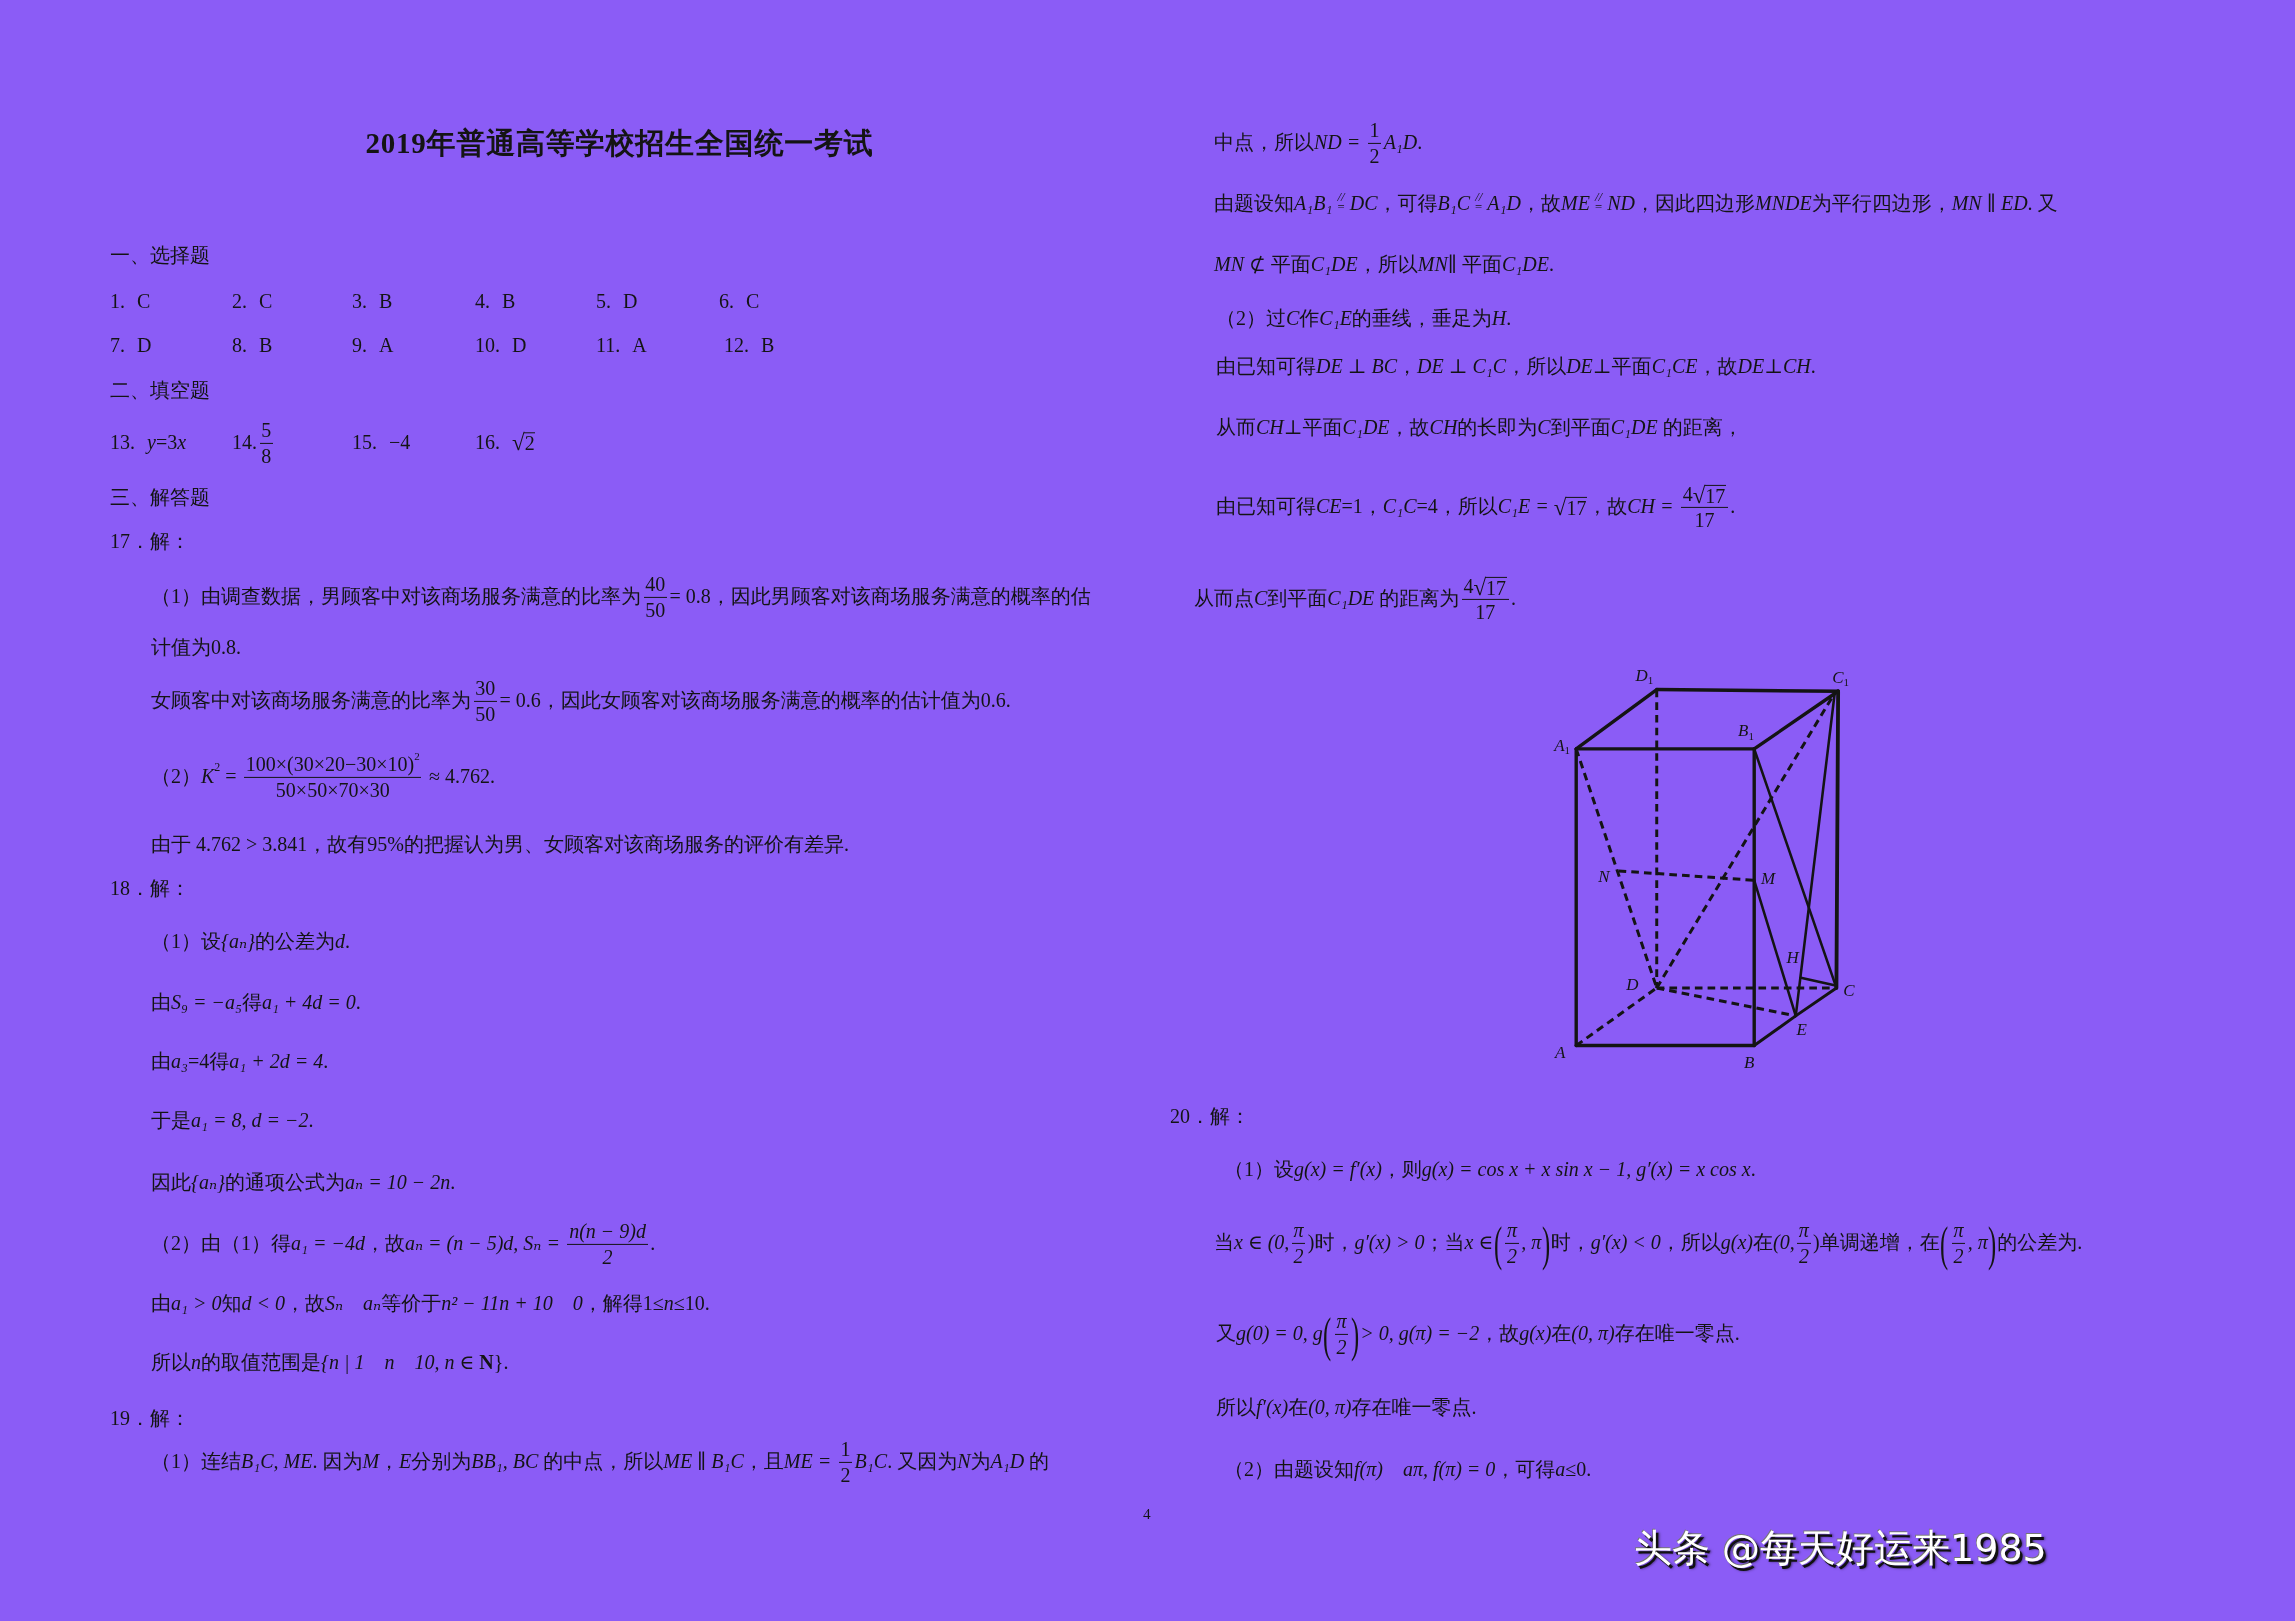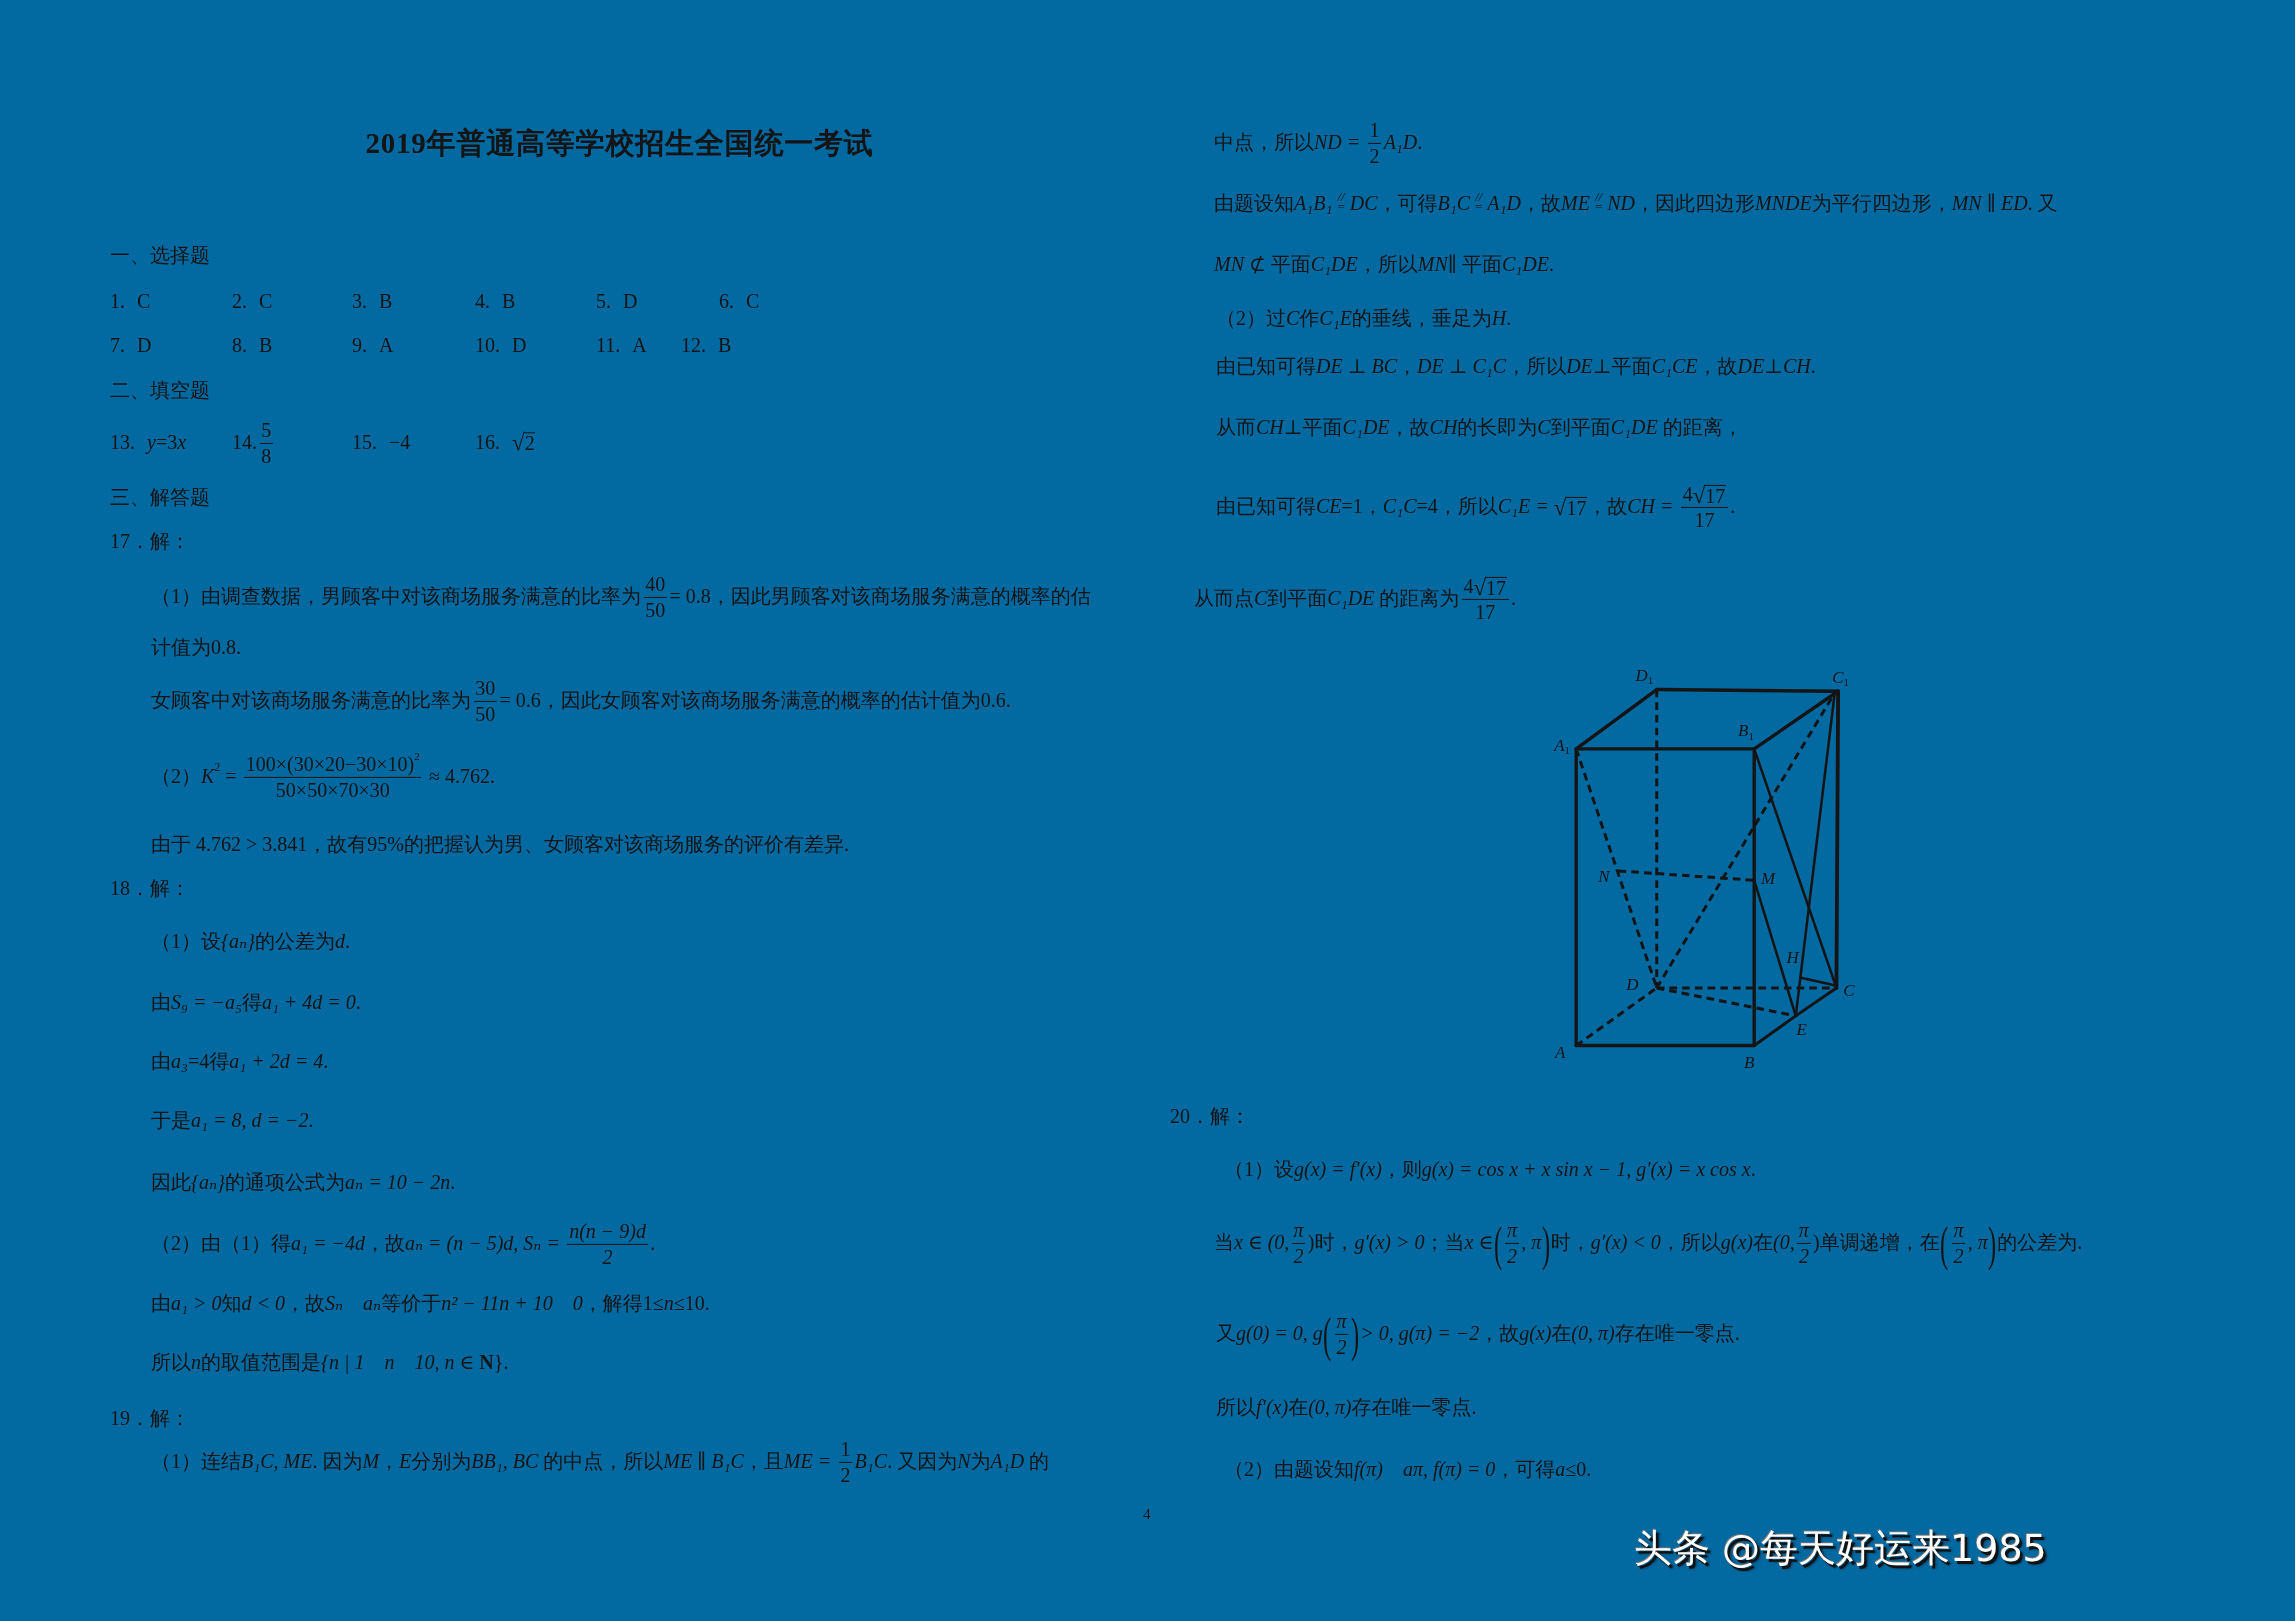--- a/index.html
+++ b/index.html
@@ -1,21 +1,21 @@
 <!DOCTYPE html>
 <html style="font-size:13.6px"><head>
 <meta charset="utf-8">
 <style>
   html, body { margin: 0; padding: 0; background: #ffffff; }
   #page {
     position: relative;
     width: 2295px;
     height: 1622px;
     overflow: hidden;
-    background: #0369a1;
+    background: #8b5cf6;
     color: #141414;
     font-family: "Liberation Serif", "DejaVu Serif", serif;
   }
   .title {
     position: absolute;
     width: 679px;
     text-align: center;
     font-weight: bold;
     white-space: nowrap;
     transform: translateY(-50%);
@@ -143,21 +143,21 @@
       <span class="gap">A</span>
     </div>
   <div class="ln" style="left:475px;top:346px">
       <span>10.</span>
       <span class="gap">D</span>
     </div>
   <div class="ln" style="left:596px;top:346px">
       <span>11.</span>
       <span class="gap">A</span>
     </div>
-  <div class="ln" style="left:681px;top:346px">
+  <div class="ln" style="left:724px;top:346px">
       <span>12.</span>
       <span class="gap">B</span>
     </div>
 
   <div class="ln" style="left:110px;top:391px">
       <span>二、填空题</span>
     </div>
 
   <div class="ln" style="left:110px;top:443px">
     <span>13.</span>

